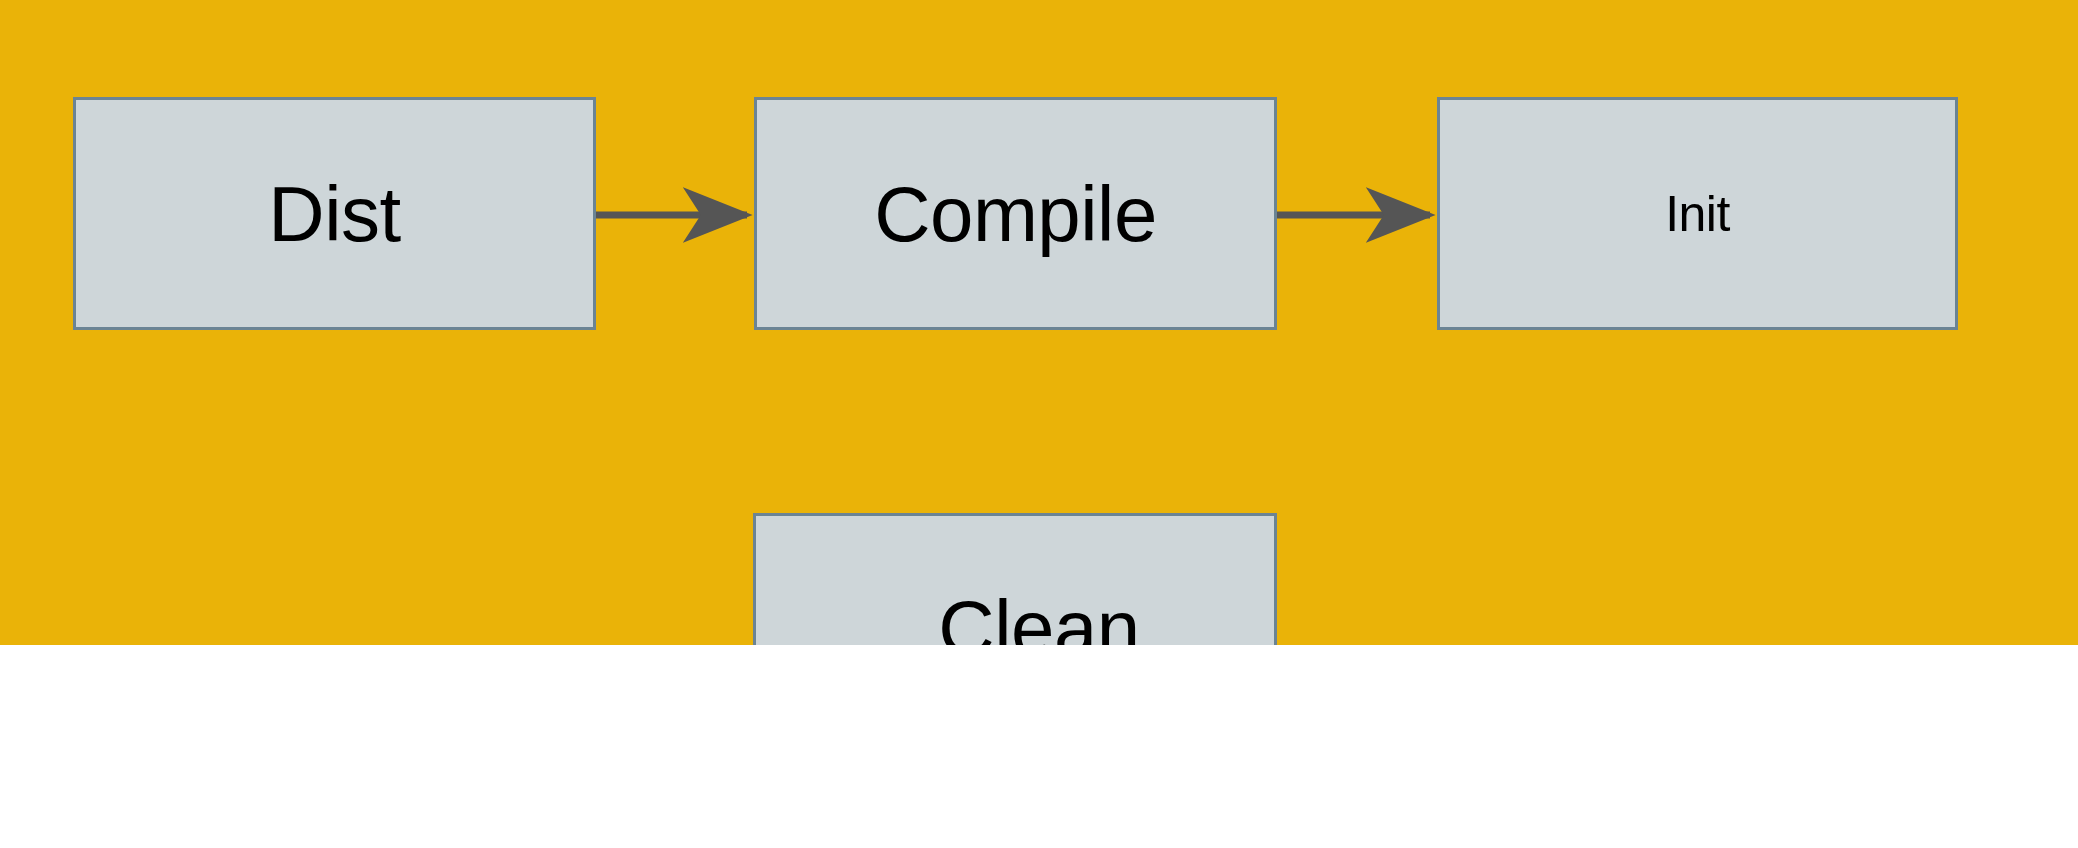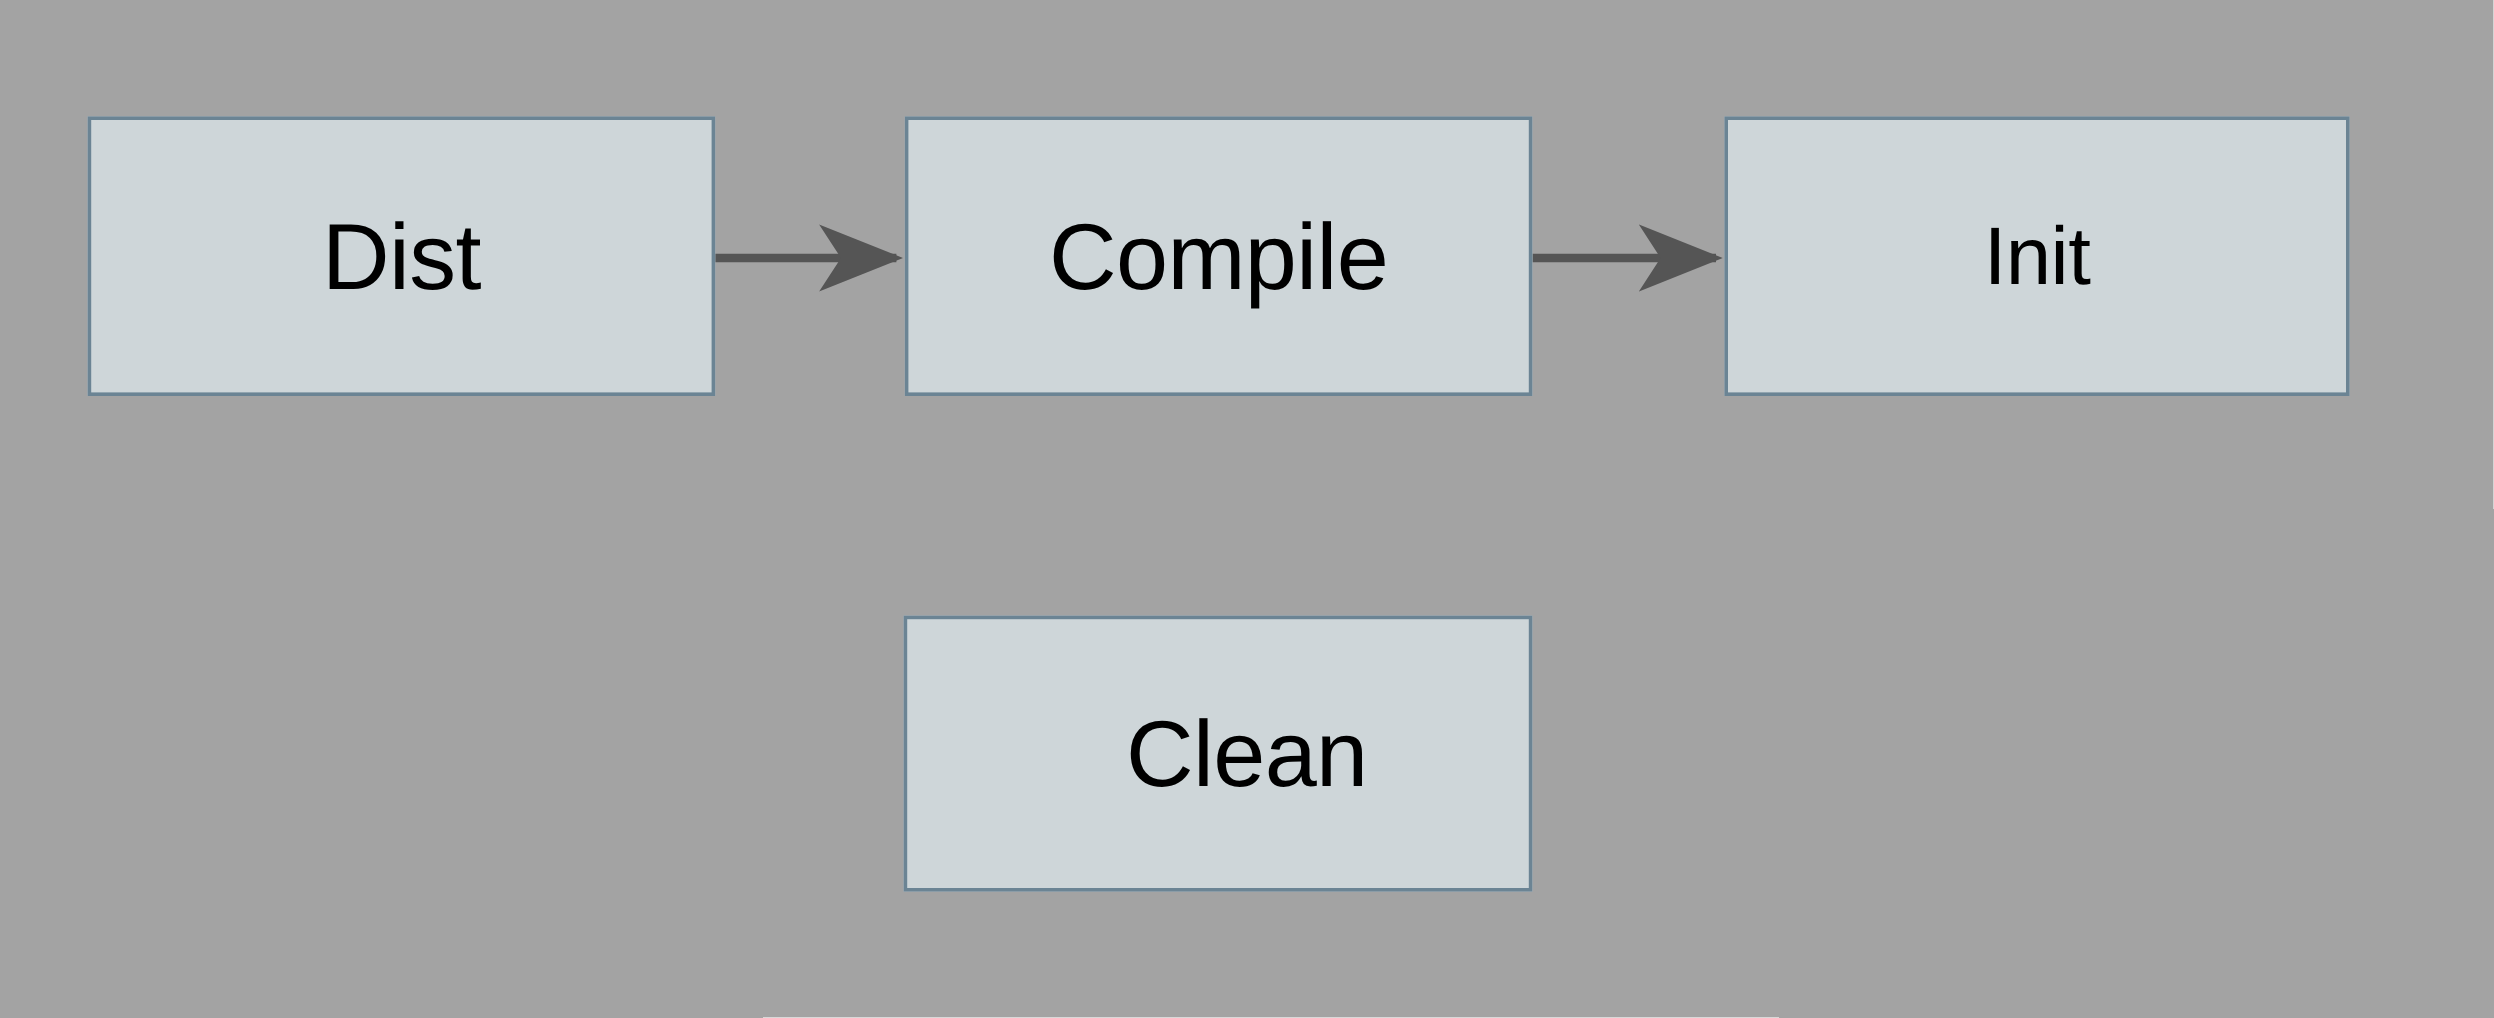--- a/index.html
+++ b/index.html
@@ -47,21 +47,21 @@
   }
   
   #node-dist    { left: 73px;   top: 97px;  width: 523px; height: 233px; }
   #node-compile { left: 754px;  top: 97px;  width: 523px; height: 233px; }
   #node-init    { left: 1437px; top: 97px;  width: 521px; height: 233px; }
   #node-clean   { left: 753px;  top: 513px; width: 524px; height: 230px; }
 </style>
 </head>
 <body>
 
-<div id="diagram-canvas" style="width: 2078px; height: 848px; background: #a3a3a3;">
+<div id="diagram-canvas" style="width: 2078px; height: 645px; background: #eab308;">
 
   <svg class="edge-layer" viewBox="0 0 2078 848" width="2078" height="848" xmlns="http://www.w3.org/2000/svg">
     <defs>
       <marker id="arrowhead-filled" markerWidth="10" markerHeight="10" refX="9.2" refY="4" orient="auto" markerUnits="strokeWidth">
         <path d="M 0,0 L 10,4 L 0,8 L 2.6,4 Z" fill="#555555"></path>
       </marker>
     </defs>
 
     <g>
       <line x1="596" y1="215" x2="747" y2="215" stroke="#555555" stroke-width="7" marker-end="url(#arrowhead-filled)"></line>
@@ -74,20 +74,20 @@
 
   <div class="node" id="node-dist" style="left: 73px; top: 97px; width: 523px; height: 233px; background: rgb(206, 214, 217); border-color: rgb(107, 132, 148); border-width: 3px;">
     <span class="node-label" style="font-size: 78px; color: rgb(0, 0, 0);">Dist</span>
   </div>
 
   <div class="node" id="node-compile" style="left: 754px; top: 97px; width: 523px; height: 233px; background: rgb(206, 214, 217); border-color: rgb(107, 132, 148); border-width: 3px;">
     <span class="node-label" style="font-size: 78px; color: rgb(0, 0, 0);">Compile</span>
   </div>
 
   <div class="node" id="node-init" style="left: 1437px; top: 97px; width: 521px; height: 233px; background: rgb(206, 214, 217); border-color: rgb(107, 132, 148); border-width: 3px;">
-    <span class="node-label" style="font-size: 68px; color: rgb(0, 0, 0); text-align: center;">Init</span>
+    <span class="node-label" style="font-size: 50px; color: rgb(0, 0, 0); text-align: center;">Init</span>
   </div>
 
   <div class="node" id="node-clean" style="left: 753px; top: 513px; width: 524px; height: 230px; background: rgb(206, 214, 217); border-color: rgb(107, 132, 148); border-width: 3px; padding-left: 48px;">
     <span class="node-label" style="font-size: 78px; color: rgb(0, 0, 0);">Clean</span>
   </div>
 
 </div>
 
 </body></html>

